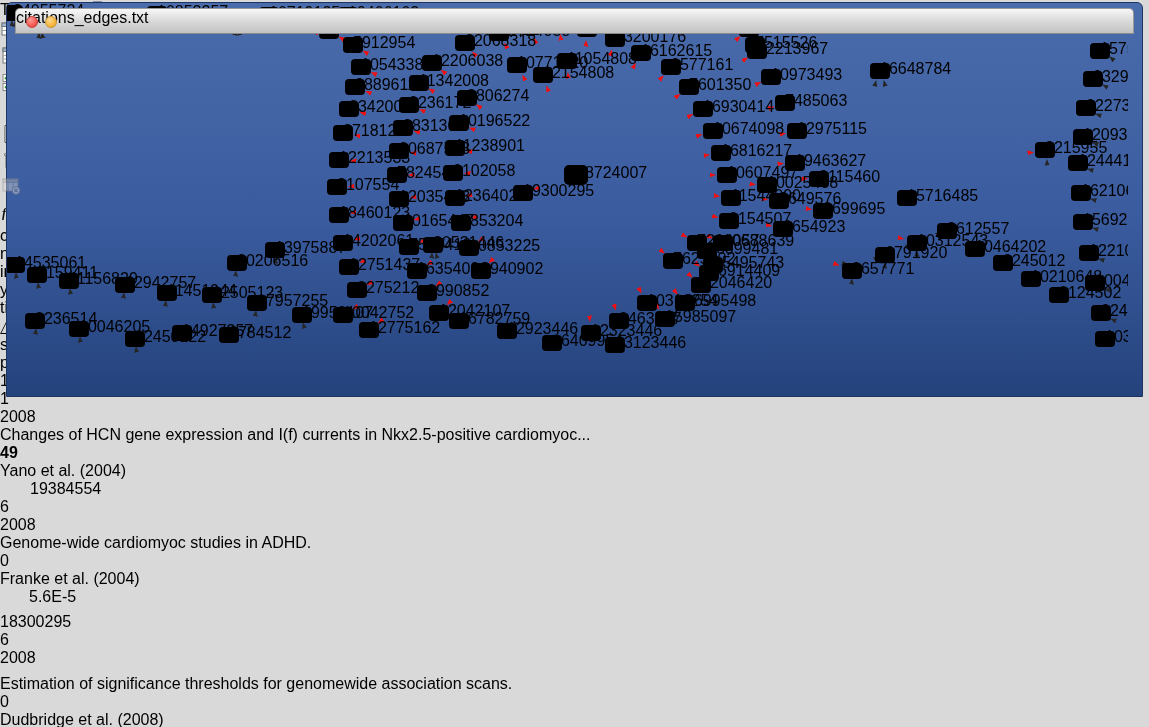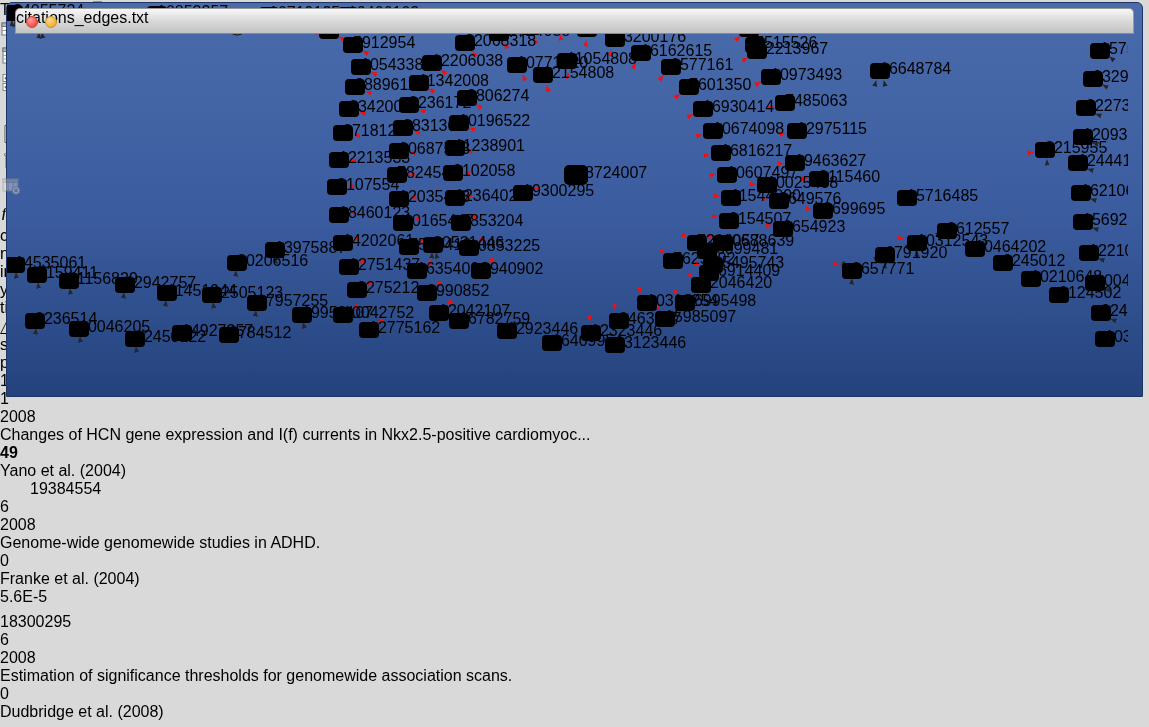--- a/index.html
+++ b/index.html
@@ -904,30 +904,30 @@
             <div class="td" style="flex-basis: 101px;">1</div>
             <div class="td" style="flex-basis: 70px;">2008</div>
             <div class="td" style="flex-basis: 494px;">Changes of HCN gene expression and I(f) currents in Nkx2.5-positive cardiomyoc...</div>
             <div class="td" style="flex-basis: 70px; font-weight: bold;">49</div>
             <div class="td center" style="flex-basis: 176px;">Yano et al. (2004)</div>
           </div>
           <div class="tr">
             <div class="td" style="flex-basis: 89px; margin-left: 30px;">19384554</div>
             <div class="td" style="flex-basis: 101px;">6</div>
             <div class="td" style="flex-basis: 70px;">2008</div>
-            <div class="td" style="flex-basis: 494px;">Genome-wide genomewide studies in ADHD.</div>
+            <div class="td" style="flex-basis: 494px;">Genome-wide cardiomyoc studies in ADHD.</div>
             <div class="td" style="flex-basis: 70px;">0</div>
             <div class="td center" style="flex-basis: 176px;">Franke et al. (2004)</div>
-            <div class="td center" style="flex-basis: 105px;">5.6E-5</div>
+            <div class="td center" style="flex-basis: 105px; margin-left: 29px;">5.6E-5</div>
           </div>
           <div class="tr">
             <div class="td" style="flex-basis: 89px; margin-top: 7px;">18300295</div>
             <div class="td" style="flex-basis: 101px;">6</div>
             <div class="td" style="flex-basis: 70px;">2008</div>
-            <div class="td" style="flex-basis: 494px;">Estimation of significance thresholds for genomewide association scans.</div>
+            <div class="td" style="flex-basis: 494px; margin-top: 8px;">Estimation of significance thresholds for genomewide association scans.</div>
             <div class="td" style="flex-basis: 70px;">0</div>
             <div class="td center" style="flex-basis: 176px;">Dudbridge et al. (2008)</div>
           </div>
         </div>
       <div class="vscroll">
         <div class="thumb"></div>
       </div>
     </div>
 
   </div>

